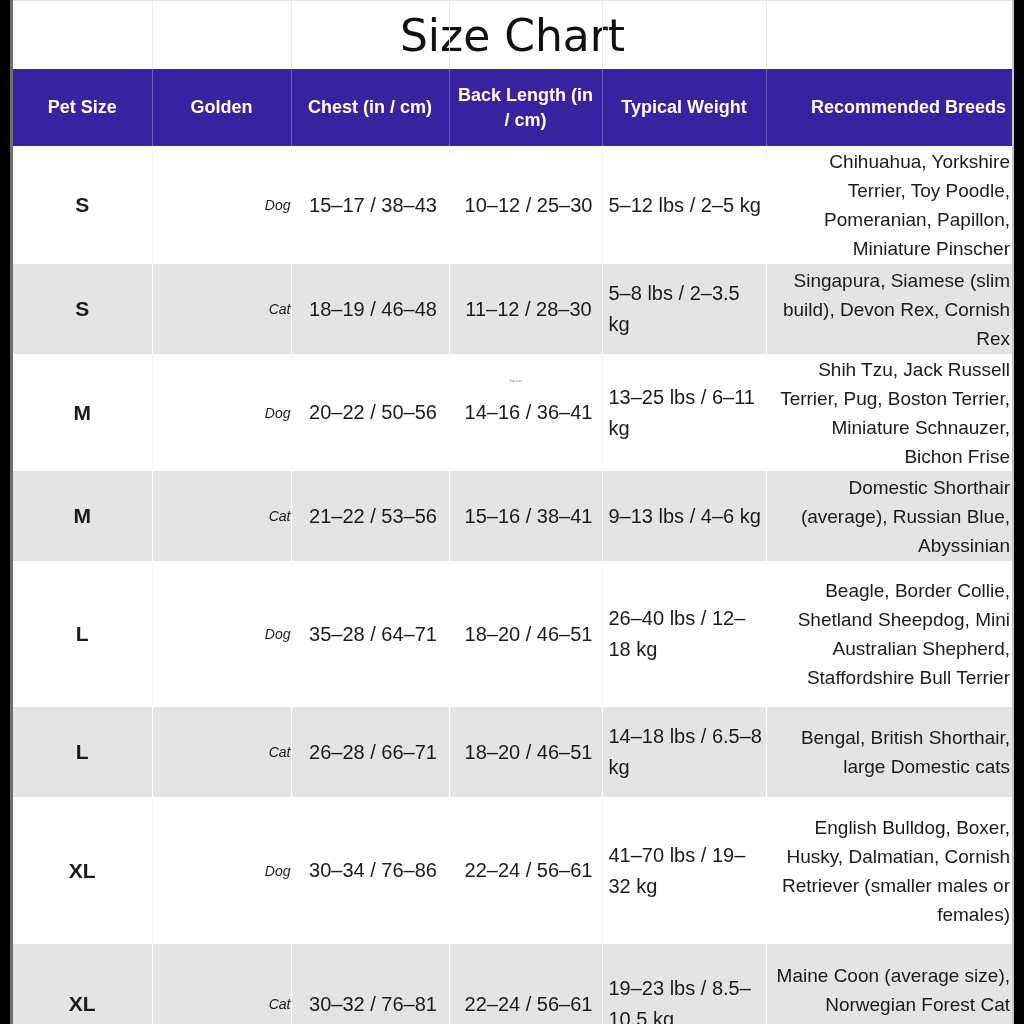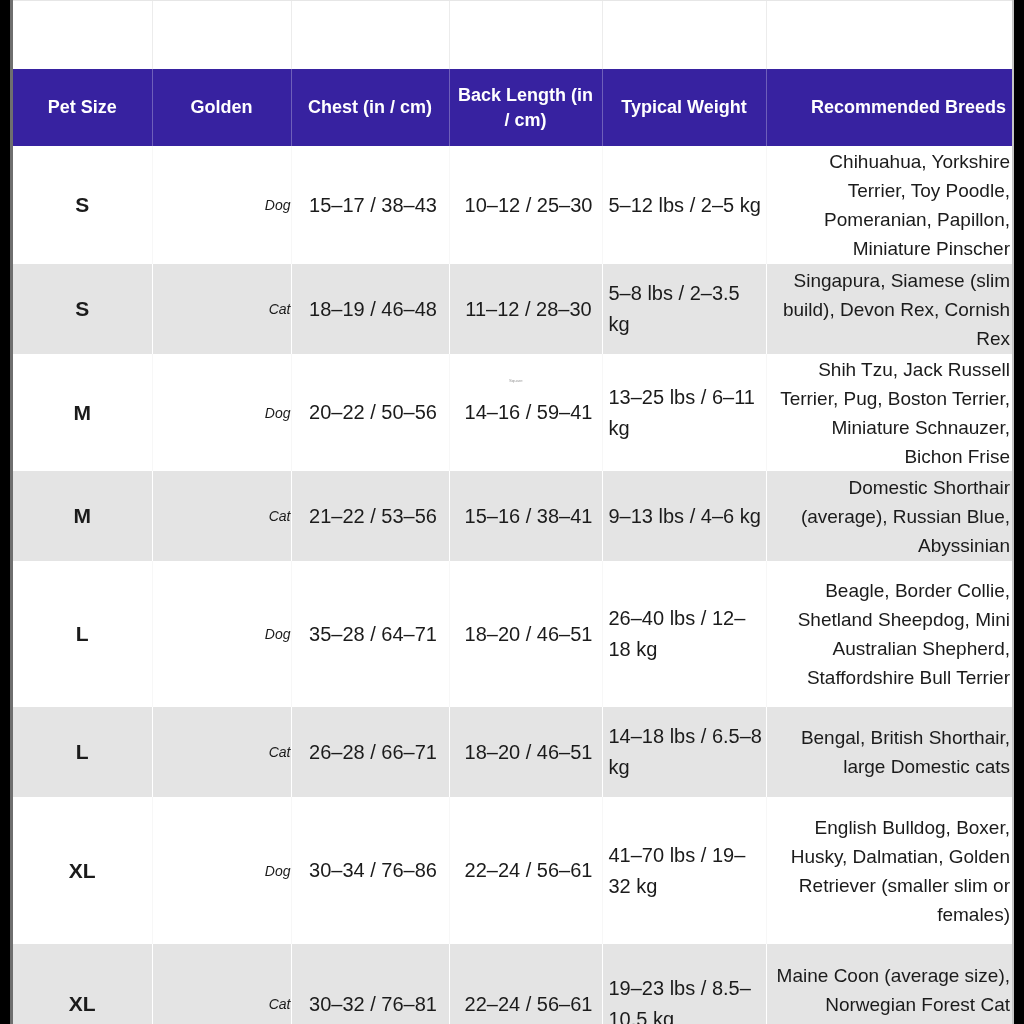--- a/index.html
+++ b/index.html
@@ -98,20 +98,21 @@
 <body>
 
 <div class="page">
 
   <div class="title-band">
     <div class="title-grid-line" style="left:139px"></div>
     <div class="title-grid-line" style="left:278px"></div>
     <div class="title-grid-line" style="left:436px"></div>
     <div class="title-grid-line" style="left:589px"></div>
     <div class="title-grid-line" style="left:753px"></div>
+    <div class="page-title">Size Chart</div>
   </div>
 
   <table>
     <colgroup>
       <col style="width:139px">
         <col style="width:139px">
         <col style="width:158px">
       <col style="width:153px">
         <col style="width:164px">
         <col style="width:246px">
@@ -140,21 +141,21 @@
           <td class="c1">Cat</td>
           <td class="c2">18–19 / 46–48</td>
           <td class="c3">11–12 / 28–30</td>
           <td class="c4">5–8 lbs / 2–3.5 kg</td>
           <td class="c5">Singapura, Siamese (slim build), Devon Rex, Cornish Rex</td>
         </tr>
         <tr>
           <td class="c0">M</td>
           <td class="c1">Dog</td>
           <td class="c2">20–22 / 50–56</td>
-          <td class="c3">14–16 / 59–41</td>
+          <td class="c3">14–16 / 36–41</td>
           <td class="c4">13–25 lbs / 6–11 kg</td>
           <td class="c5">Shih Tzu, Jack Russell Terrier, Pug, Boston Terrier, Miniature Schnauzer, Bichon Frise</td>
         </tr>
         <tr class="alt">
           <td class="c0">M</td>
           <td class="c1">Cat</td>
           <td class="c2">21–22 / 53–56</td>
           <td class="c3">15–16 / 38–41</td>
           <td class="c4">9–13 lbs / 4–6 kg</td>
           <td class="c5">Domestic Shorthair (average), Russian Blue, Abyssinian</td>
@@ -174,21 +175,21 @@
           <td class="c3">18–20 / 46–51</td>
           <td class="c4">14–18 lbs / 6.5–8 kg</td>
           <td class="c5">Bengal, British Shorthair, large Domestic cats</td>
         </tr>
         <tr>
           <td class="c0">XL</td>
           <td class="c1">Dog</td>
           <td class="c2">30–34 / 76–86</td>
           <td class="c3">22–24 / 56–61</td>
           <td class="c4">41–70 lbs / 19–32 kg</td>
-          <td class="c5">English Bulldog, Boxer, Husky, Dalmatian, Golden Retriever (smaller slim or females)</td>
+          <td class="c5">English Bulldog, Boxer, Husky, Dalmatian, Cornish Retriever (smaller males or females)</td>
         </tr>
         <tr class="alt">
           <td class="c0">XL</td>
           <td class="c1">Cat</td>
           <td class="c2">30–32 / 76–81</td>
           <td class="c3">22–24 / 56–61</td>
           <td class="c4">19–23 lbs / 8.5–10.5 kg</td>
           <td class="c5">Maine Coon (average size), Norwegian Forest Cat (female)</td>
         </tr>
       </tbody>

